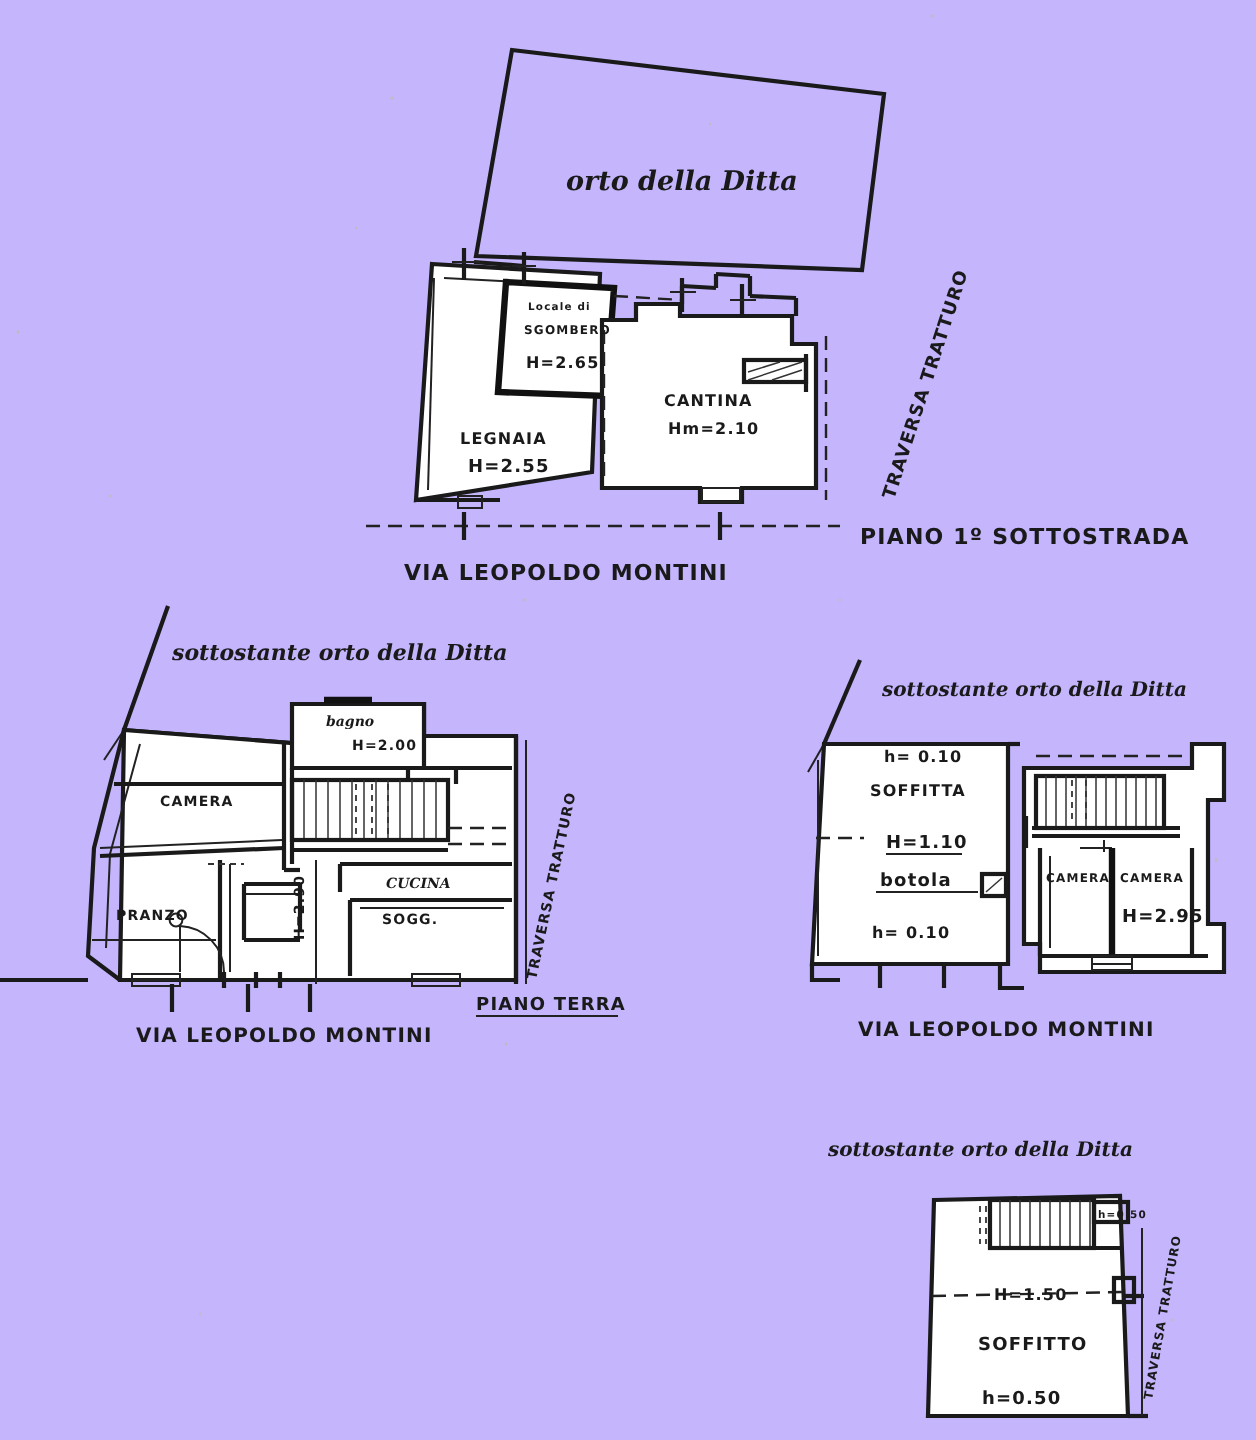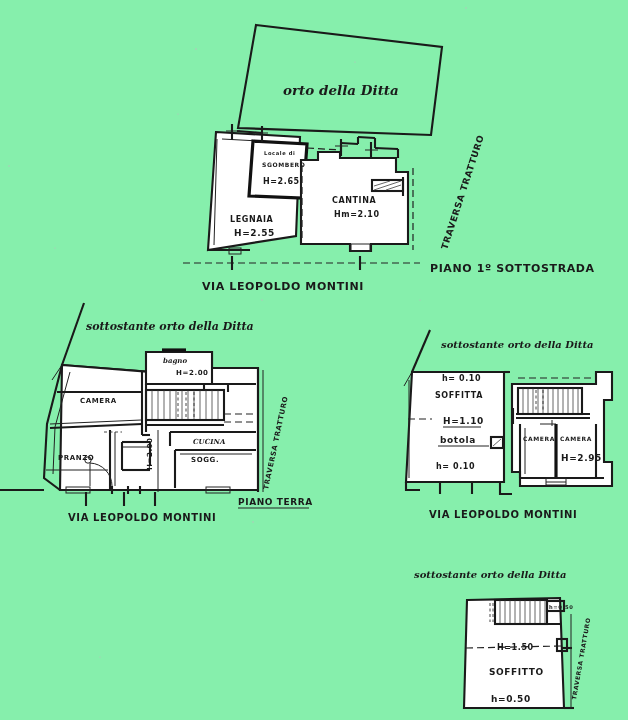--- a/index.html
+++ b/index.html
@@ -12,21 +12,21 @@
     height: 720px;
     position: relative;
     overflow: hidden;
     font-family: "DejaVu Sans", sans-serif;
   }
   #sheet {
     position: absolute;
     left: 0; top: 0;
     width: 628px;
     height: 720px;
-    background: #86efac;
+    background: #c4b5fd;
   }
   svg { display: block; }
   .wall { stroke: #1a1a1a; stroke-width: 2.1; fill: none; stroke-linejoin: miter; }
   .wall-thick { stroke: #111111; stroke-width: 3.2; fill: none; }
   .thin { stroke: #222222; stroke-width: 1.0; fill: none; }
   .hair { stroke: #333333; stroke-width: 0.75; fill: none; }
   .dash { stroke: #222222; stroke-width: 1.2; fill: none; stroke-dasharray: 7 4; }
   .dash-fine { stroke: #333333; stroke-width: 0.9; fill: none; stroke-dasharray: 3 2.5; }
   .fillw { fill: #ffffff; }
   .hand {

